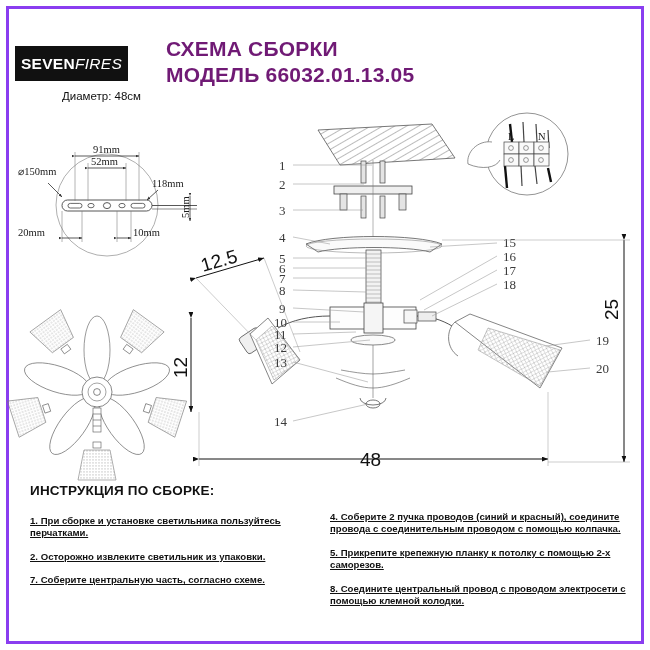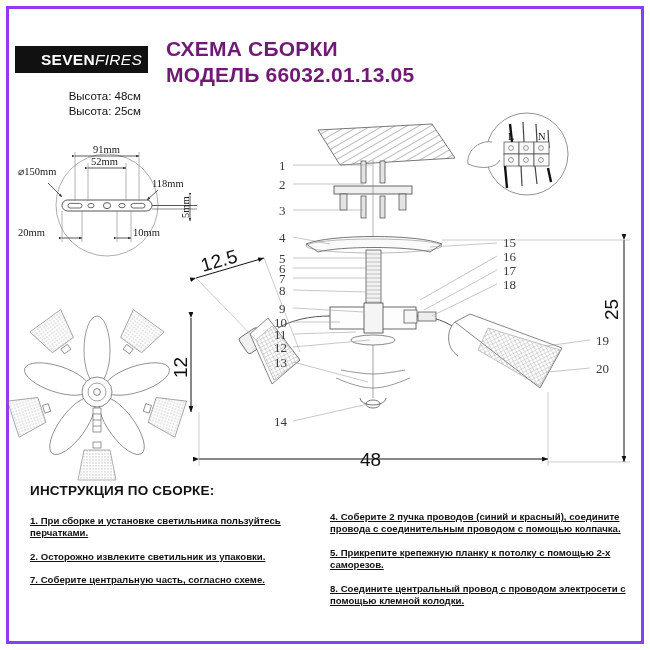--- a/index.html
+++ b/index.html
@@ -26,25 +26,24 @@
   .inner-white {
     position:absolute;
     left:11px; top:11px; right:11px; bottom:11px;
     background:#ffffff;
     box-sizing:border-box;
   }
 
   
   .logo {
     position:absolute; left:15px; top:46px;
-    width:113px; height:27px;
+    width:113px; height:35px;
     background:#111111;
     display:flex; align-items:center; justify-content:center;
     letter-spacing:.3px;
-    padding-left:20px;
   }
   .logo .b { color:#ffffff; font-weight:bold; font-size:15.5px; }
   .logo .t { color:#ffffff; font-weight:400; font-size:15.5px;font-style:italic; }
 
   .specs {
     position:absolute; left:19px; top:89px;
     font-size:11.5px; line-height:15px; color:#111;
     text-align:right; width:122px; font-weight:500;
   }
 
@@ -78,22 +77,21 @@
 
   <div class="inner-white"></div>
   <div class="frame"></div>
 
   <div class="logo">
     <span class="b">SEVEN</span>
       <span class="t">FIRES</span>
   </div>
 
   <div class="specs">
-    <div>Высота: 48см</div>
-    <div>Высота: 25см</div>
+    <div>Диаметр: 48см</div>
   </div>
 
   <div class="title">
     <div>СХЕМА СБОРКИ</div>
     <div>МОДЕЛЬ 66032.01.13.05</div>
   </div>
 
   <svg class="draw" viewBox="0 0 650 650">
     <defs>
       <marker id="ar" markerWidth="7" markerHeight="7" refX="6" refY="2.4" orient="auto">

